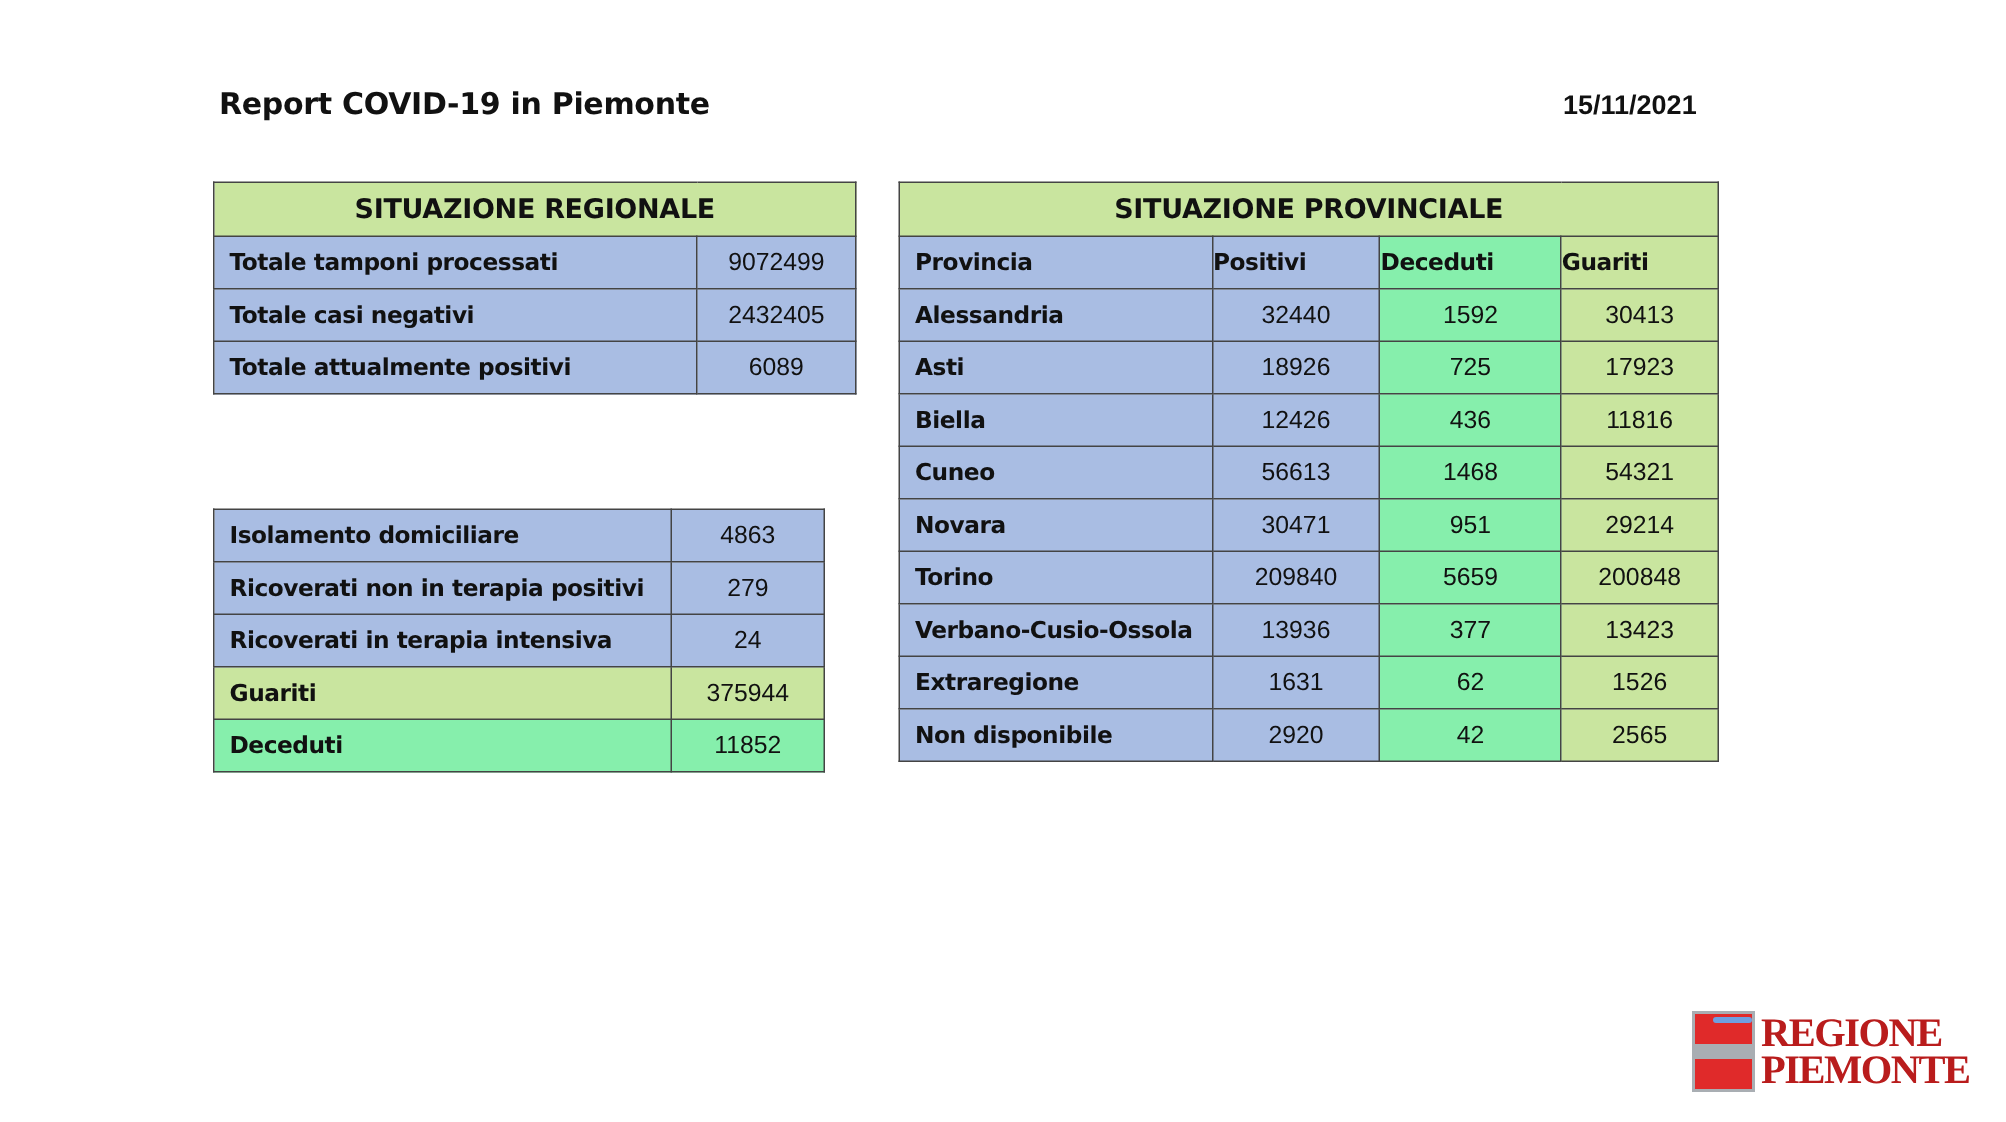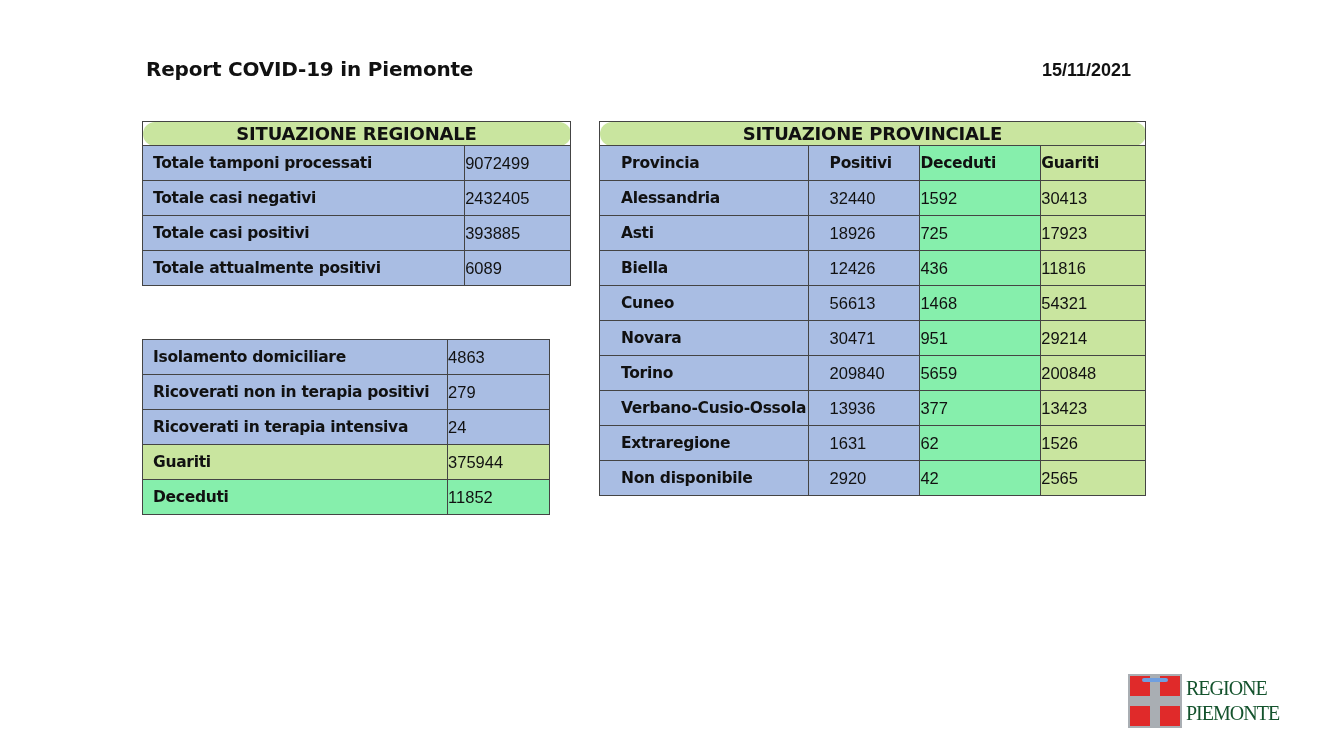--- a/index.html
+++ b/index.html
@@ -26,28 +26,29 @@
     td, th {
       border: 1px solid #444;
       height: 35px; padding: 0; box-sizing: border-box;
       font-size: 15.5px;
     }
     .lbl {
       font-weight: bold; text-align: left; padding-left: 10px;
       font-family: "DejaVu Sans", sans-serif; letter-spacing: -0.3px;
     }
     .num {
+      text-align: center;
       font-family: "Liberation Sans", sans-serif; font-size: 16.5px;
     }
     .hdr {
       text-align: center; font-weight: bold; font-size: 18px;
-      font-family: "DejaVu Sans", sans-serif; height: 24px; letter-spacing: -0.2px; border-radius: 13px;
+      font-family: "DejaVu Sans", sans-serif; height: 36px; letter-spacing: -0.2px;
     }
     .colh { text-align: left; font-weight: bold; font-family: "DejaVu Sans", sans-serif; letter-spacing: -0.3px; }
-    .blue { background: #a9bde3; padding-left: 21px; }
+    .blue { background: #a9bde3; }
     .green { background: #c9e59f; }
     .gray { background: #86efac; }
 
     #t-regional { left: 142px; top: 121px; width: 429px; }
     #t-regional2 { left: 142px; top: 339px; width: 408px; }
     #t-regional col.c1, #t-regional2 col.c1 { width: 323px; }
     #t-regional col.c2, #t-regional2 col.c2 { width: 106px; }
 
     #t-prov { left: 599px; top: 121px; width: 547px; }
     #t-prov col.p1 { width: 209px; }
@@ -60,22 +61,22 @@
       display: flex; align-items: center;
     }
     .logo-mark { width: 54px; height: 54px; position: relative; background: #a9aeb3; }
     .logo-mark .q { position: absolute; width: 20px; height: 20px; background: #e02a2a; }
     .logo-mark .q1 { left: 2px; top: 2px; }
     .logo-mark .q2 { right: 2px; top: 2px; }
     .logo-mark .q3 { left: 2px; bottom: 2px; }
     .logo-mark .q4 { right: 2px; bottom: 2px; }
     .logo-mark .lbl-bar { position: absolute; left: 14px; top: 4px; width: 26px; height: 4px; background: #6f9fe0; border-radius: 2px; }
     .logo-text {
-      margin-left: 4px; font-family: "Liberation Serif", serif; font-size: 20px;
-      line-height: 25px; color: #14532d; letter-spacing: -1px;
+      margin-left: 4px; font-family: "Liberation Serif", serif; font-size: 27px;
+      line-height: 25px; color: #b91c1c; letter-spacing: -1px; font-weight: bold;
     }
   </style>
 </head>
 <body>
 
 <div class="title">Report COVID-19 in Piemonte</div>
 <div class="date">15/11/2021</div>
 
 <table id="t-regional">
   <colgroup>
@@ -86,24 +87,20 @@
       <tr>
     <td colspan="2" class="hdr green">SITUAZIONE REGIONALE</td>
   </tr>
   <tr class="blue">
     <td class="lbl">Totale tamponi processati</td>
     <td class="num">9072499</td>
   </tr>
   <tr class="blue">
     <td class="lbl">Totale casi negativi</td>
     <td class="num">2432405</td>
-  </tr>
-  <tr class="blue">
-    <td class="lbl">Totale casi positivi</td>
-    <td class="num">393885</td>
   </tr>
   <tr class="blue">
     <td class="lbl">Totale attualmente positivi</td>
     <td class="num">6089</td>
   </tr>
 </tbody>
   </table>
 
 <table id="t-regional2">
   <colgroup>

